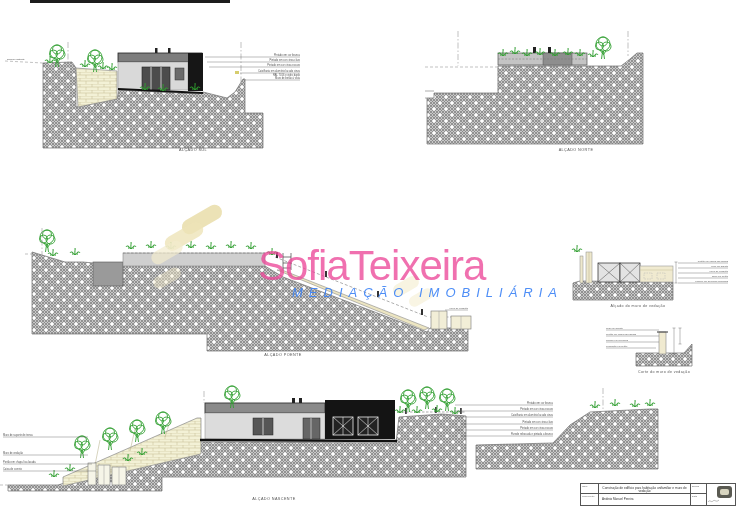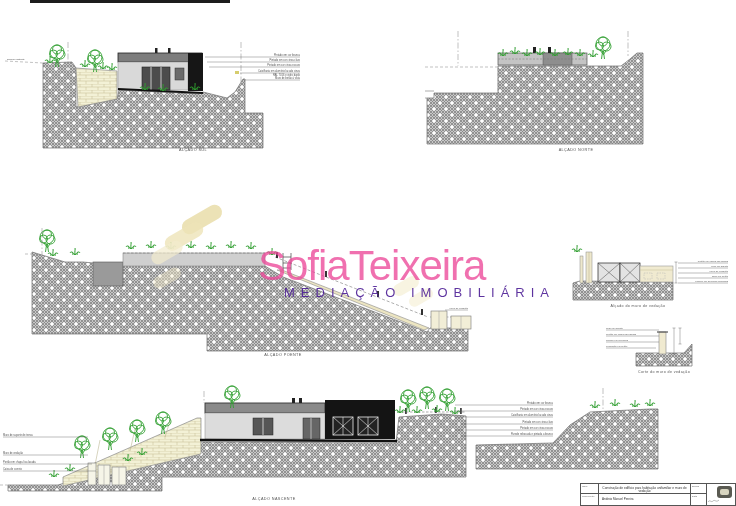--- a/index.html
+++ b/index.html
@@ -7,22 +7,22 @@
          font-family:"Liberation Sans",sans-serif;}
   .sheet svg{position:absolute;overflow:visible;}
   svg text{font-family:"Liberation Sans",sans-serif;fill:#444;}
   .view-label{fill:#555;letter-spacing:.4px;}
   .ann{fill:#555;}
   .topbar{position:absolute;left:30px;top:0;width:200px;height:2.5px;background:#1c1c1c;}
   
   .wm-pill{position:absolute;border-radius:12px;transform:rotate(-30deg);}
   .wm-brand{position:absolute;left:258px;top:245px;font-size:42px;font-weight:normal;
             letter-spacing:-1px;color:#ec4899;opacity:.78;line-height:1;}
-  .wm-tagline{position:absolute;left:284px;top:286px;font-size:13px;letter-spacing:6px;
-              color:#4c1d95;opacity:.9;line-height:1;}
+  .wm-tagline{position:absolute;left:292px;top:286px;font-size:13px;letter-spacing:6px;
+              color:#3b82f6;opacity:.9;line-height:1;font-style:italic;}
   
   .tb{position:absolute;left:580px;top:483px;width:156px;height:23px;border:1px solid #555;
       box-sizing:border-box;display:flex;font-size:3px;color:#333;background:#fff;}
   .tb .col-lab{width:17px;border-right:.5px solid #555;display:flex;flex-direction:column;}
   .tb .col-main{width:91px;border-right:.5px solid #555;display:flex;flex-direction:column;}
   .tb .col-sm{width:15px;border-right:.5px solid #555;display:flex;flex-direction:column;}
   .tb .col-logo{flex:1;position:relative;}
   .tb .r1{height:10px;border-bottom:.5px solid #555;box-sizing:border-box;overflow:hidden;}
   .tb .r2{flex:1;overflow:hidden;}
   .tb .lab{font-size:2.4px;color:#666;padding:1px 0 0 1px;}

